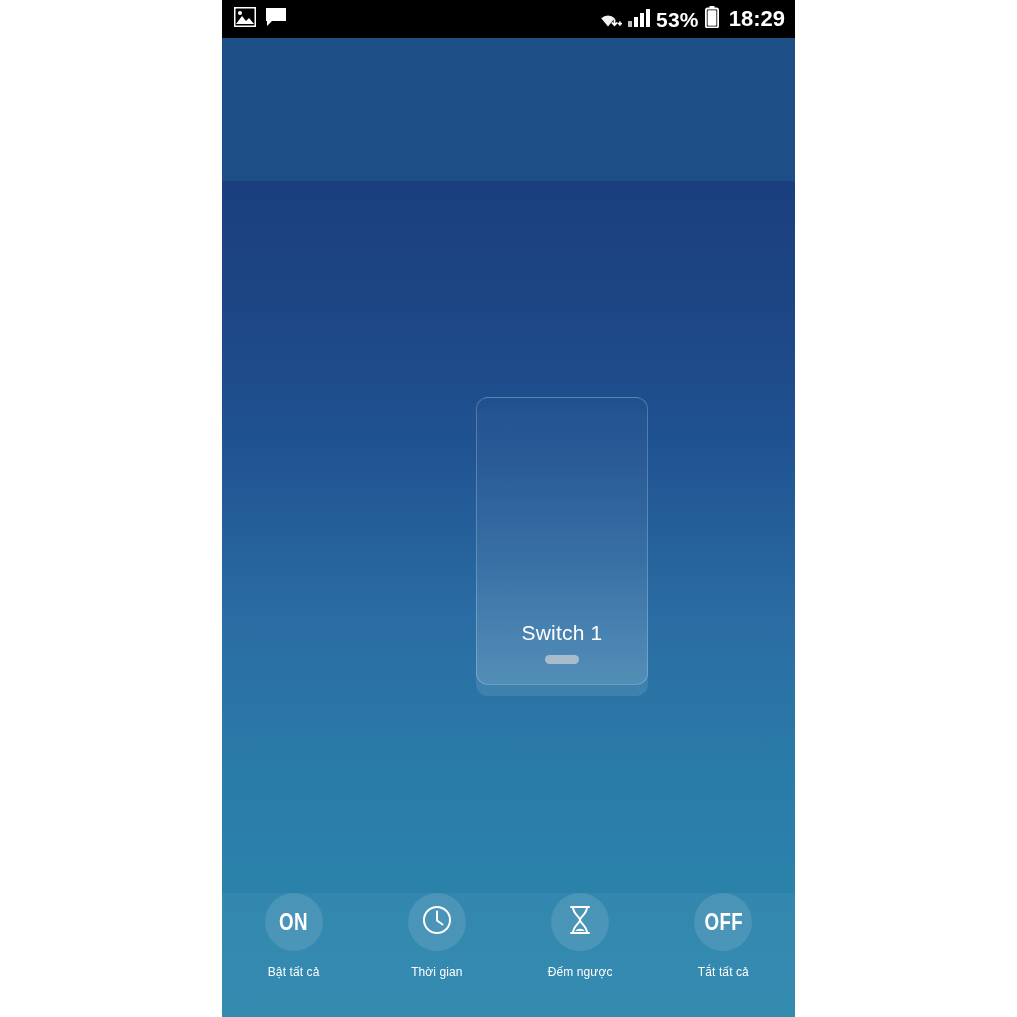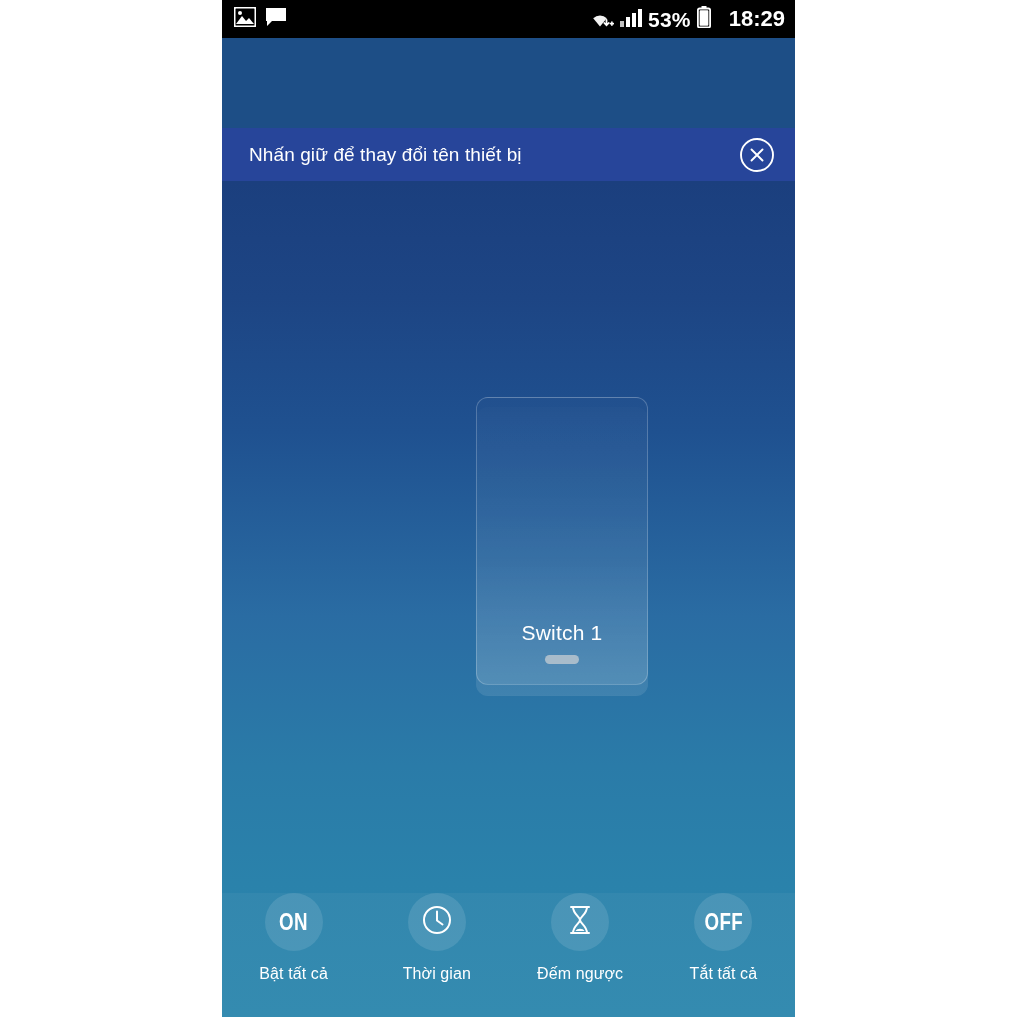--- a/index.html
+++ b/index.html
@@ -57,21 +57,21 @@
     font-weight: 700;
     letter-spacing: 0.2px;
     color: #ffffff;
     line-height: 1;
   }
   .sb-clock {
     font-size: 22px;
     font-weight: 700;
     color: #ffffff;
     line-height: 1;
-    margin-left: 12px;
+    margin-left: 4px;
   }
 
   
   #appbar {
     position: absolute;
     left: 0; top: 38px;
     width: 573px;
     height: 90px;
     background: #203b8c;
   }
@@ -232,21 +232,21 @@
     font-size: 24px;
     font-weight: 700;
     color: #ffffff;
     letter-spacing: 0.5px;
     line-height: 1;
     transform: scaleX(0.78);
     font-family: "Liberation Sans Narrow", "Liberation Sans", sans-serif;
   }
   .action-label {
     margin-top: 14px;
-    font-size: 16px;
+    font-size: 12px;
     color: #ffffff;
     letter-spacing: 0.1px;
   }
 </style>
 </head>
 <body>
 
 <div id="phone">
 
   <div id="statusbar">
@@ -286,31 +286,20 @@
           <rect x="4.5" y="0" width="5" height="2.5" fill="#ffffff"></rect>
           <rect x="0.9" y="2.5" width="12.2" height="19" rx="1.6" fill="none" stroke="#ffffff" stroke-width="1.8"></rect>
           <rect x="2.6" y="4.2" width="8.8" height="15.6" rx="0.8" fill="#ffffff"></rect>
         </svg>
       </span>
       <span class="sb-clock">18:29</span>
     </div>
   </div>
 
 
-  <div id="banner">
-    <div id="banner-text">Nhấn giữ để thay đổi tên thiết bị</div>
-    <div id="banner-close">
-      <span>
-        <svg width="36" height="36" viewBox="0 0 36 36">
-          <circle cx="18" cy="18" r="16" fill="none" stroke="#ffffff" stroke-width="1.9"></circle>
-          <path d="M12.5 12.5 L23.5 23.5 M23.5 12.5 L12.5 23.5" stroke="#ffffff" stroke-width="1.9" stroke-linecap="round"></path>
-        </svg>
-      </span>
-    </div>
-  </div>
 
   <div id="stage"></div>
 
   <div id="cards">
 
     <div class="card" style="left:16px;">
       <div class="card-base"></div>
       <div class="card-panel"></div>
       <div class="card-label">Switch 1</div>
       <div class="card-indicator"></div>

